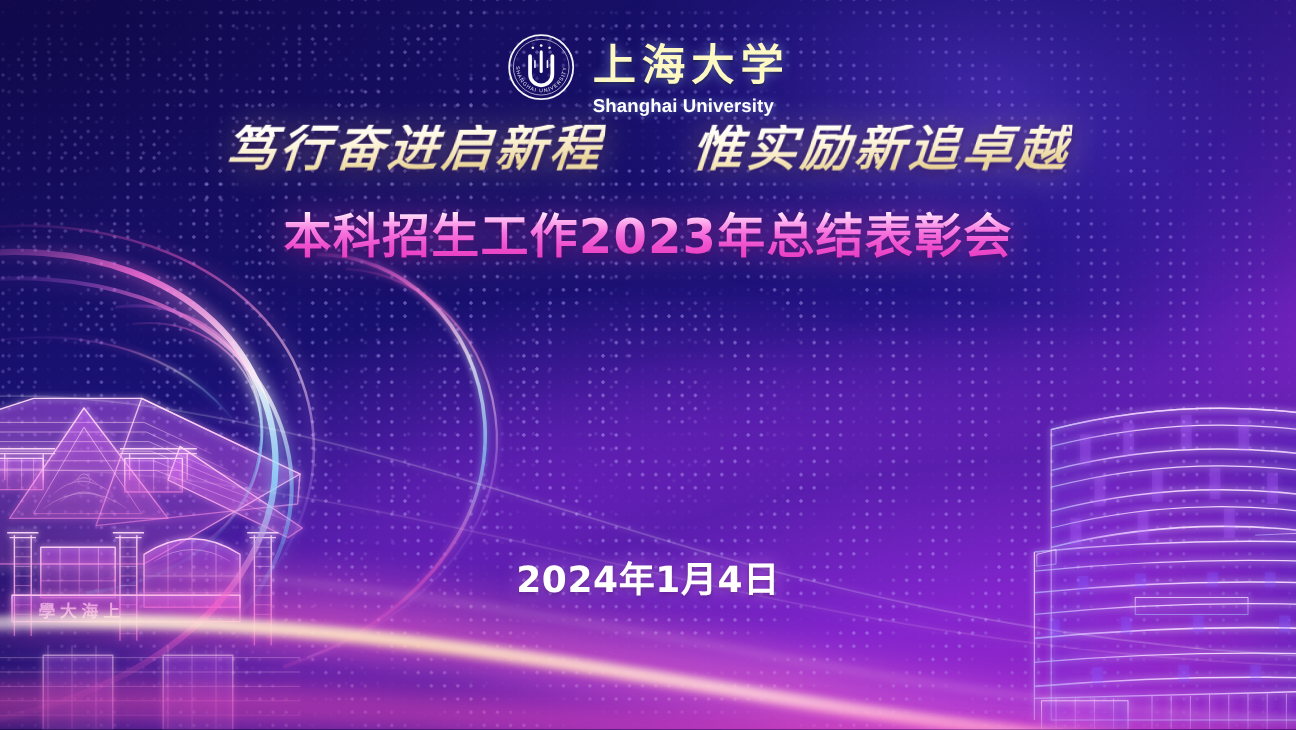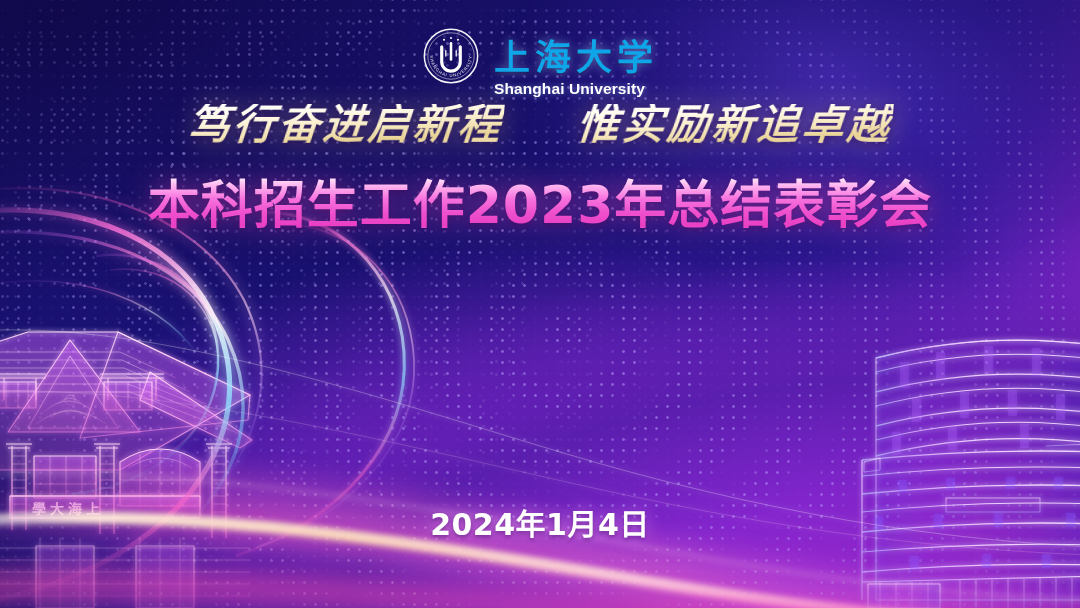--- a/index.html
+++ b/index.html
@@ -94,26 +94,26 @@
     top: 16px;
     left: 0; right: 0;
     display: flex;
     align-items: center;
     justify-content: center;
     gap: 14px;
   }
   .brand-seal { width: 58px; height: 58px; flex: 0 0 auto; display: block; }
   .brand-words { display: flex; flex-direction: column; align-items: flex-start; }
   .brand-cn {
-    font-family: Liberation Sans, sans-serif;
+    font-family: Liberation Mono, monospace;
     font-size: 36px;
     font-weight: 700;
     line-height: 1;
     letter-spacing: 5px;
-    color: #0ea5e9;
+    color: #fef9c3;
     text-shadow: 0 0 10px rgba(170,200,255,0.55), 0 1px 2px rgba(0,0,20,0.5);
     margin-top: 24px;
   }
   .brand-en {
     margin-top: 5px;
     font-size: 15.5px;
     font-weight: 700;
     line-height: 1;
     letter-spacing: 0.1px;
     color: #ffffff;
@@ -145,38 +145,37 @@
 
   .headline {
     position: absolute;
     top: 176px;
     left: 0; right: 0;
     text-align: center;
   }
   .headline-line {
     font-family: "DejaVu Sans", "Liberation Sans", sans-serif;
     font-weight: 700;
-    font-size: 52px;
+    font-size: 40px;
     line-height: 1.14;
     letter-spacing: 1px;
     background: linear-gradient(180deg, #fff4fd 0%, #ffb6f0 16%, #f773de 38%, #ee50cd 62%, #e93fc4 84%, #f05fd2 100%);
     -webkit-background-clip: text;
     background-clip: text;
     color: transparent;
     filter:
       drop-shadow(0 0 15px rgba(255,90,210,0.52))
       drop-shadow(0 2px 3px rgba(45,0,80,0.66));
   }
 
   .date-badge {
     position: absolute;
     top: 458px;
     left: 0; right: 0;
     text-align: center;
-    margin-top: 42px;
   }
   .date-badge span {
     font-family: "DejaVu Sans", "Liberation Sans", sans-serif;
     font-weight: 700;
     font-size: 30px;
     letter-spacing: 0.5px;
     color: #ffffff;
     text-shadow: 0 0 16px rgba(255,170,255,0.55), 0 2px 4px rgba(50,0,90,0.55);
   }
 

